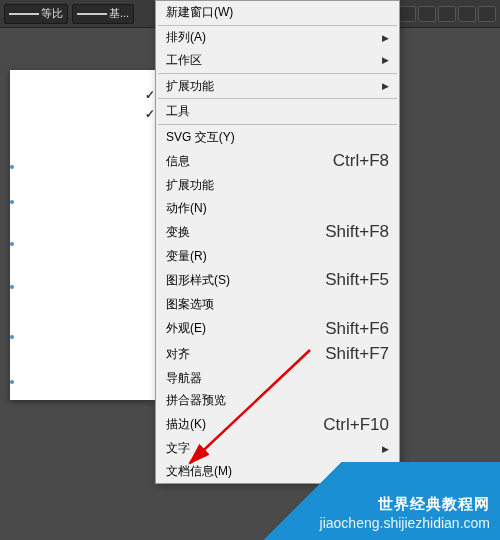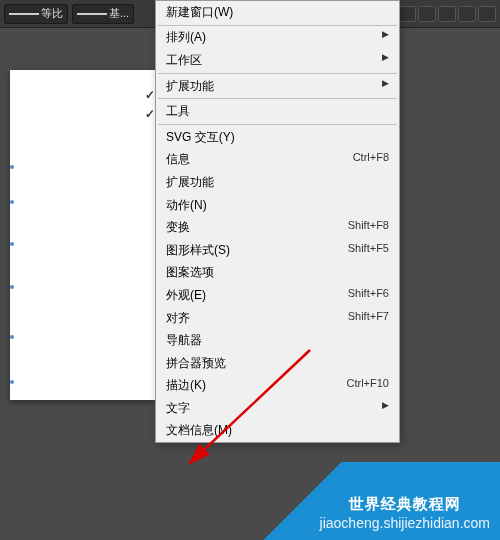--- a/index.html
+++ b/index.html
@@ -6,29 +6,29 @@
 body{width:500px;height:540px;background:#4a4a4a;overflow:hidden;position:relative}
 .toolbar{height:28px;background:#3a3a3a;display:flex;align-items:center;padding:10px 4px;gap:4px;border-bottom:1px solid #222}
 .tool-group{display:flex;align-items:center;gap:2px;background:#2a2a2a;border:1px solid #1a1a1a;border-radius:2px;padding:2px 4px;height:20px}
 .tool-line{width:30px;height:2px;background:#ccc}
 .tool-text{color:#ddd;font-size:11px}
 .right-icons{position:absolute;right:4px;display:flex;gap:2px}
 .top-icon{width:18px;height:16px;background:#333;border:1px solid #555;border-radius:2px}
 .canvas{position:absolute;left:10px;top:70px;width:145px;height:330px;background:#fff;box-shadow:0 2px 6px rgba(0,0,0,0.4)}
 .canvas-dot{position:absolute;width:4px;height:4px;background:#4a90d2;border-radius:50%;left:0}
 .menu{position:absolute;left:155px;top:0;width:245px;background:#f0f0f0;border:1px solid #999;box-shadow:2px 2px 8px rgba(0,0,0,0.3);font-size:12px;z-index:10}
-.menu-item{display:flex;justify-content:space-between;padding:2.8px 10px;cursor:default;position:relative}
+.menu-item{display:flex;justify-content:space-between;align-items:center;padding:2.8px 10px;cursor:default;position:relative}
 .check-col{position:absolute;left:145px;top:0;width:14px;z-index:11}
 .check{position:absolute;font-size:12px;color:#333;font-weight:bold;left:0}
 .menu-sep{height:1px;background:#c0c0c0;margin:1px 2px}
 .submenu-arrow{font-size:9px;color:#333}
-.shortcut{color:#333;font-size:11px}
+.shortcut{color:#333;font-size:17px}
 .arrow-annotation{position:absolute;z-index:20;pointer-events:none}
 .watermark-band{position:absolute;bottom:0;right:0;width:260px;height:78px;background:linear-gradient(135deg,transparent 0%,transparent 30%,#1a8fd4 30%,#1a8fd4 100%);z-index:30;display:flex;align-items:flex-end;justify-content:flex-end;padding:6px 10px;color:#fff;font-size:13px}
-.watermark-text{text-align:center;line-height:1.4}
+.watermark-text{text-align:right;line-height:1.4}
 .watermark-text .big{font-size:15px;font-weight:bold;letter-spacing:1px}
 .watermark-text .small{font-size:14px;opacity:0.9}
 </style>
 </head>
 <body>
 
 <div class="toolbar">
   <div class="tool-group">
     <div class="tool-line"></div>
     <span class="tool-text">等比</span>
@@ -89,20 +89,23 @@
       <span>扩展功能</span>
     </div>
     <div class="menu-item">
       <span>动作(N)</span>
     </div>
     <div class="menu-item">
       <span>变换</span>
       <span class="shortcut">Shift+F8</span>
     </div>
     <div class="menu-item">
+      <span>变量(R)</span>
+    </div>
+    <div class="menu-item">
       <span>图形样式(S)</span>
       <span class="shortcut">Shift+F5</span>
     </div>
     <div class="menu-item">
       <span>图案选项</span>
     </div>
     <div class="menu-item">
       <span>外观(E)</span>
       <span class="shortcut">Shift+F6</span>
     </div>

